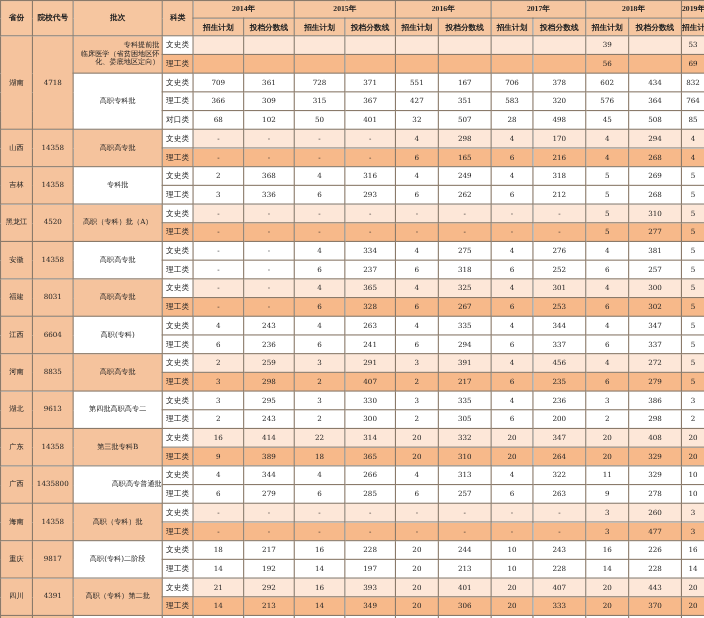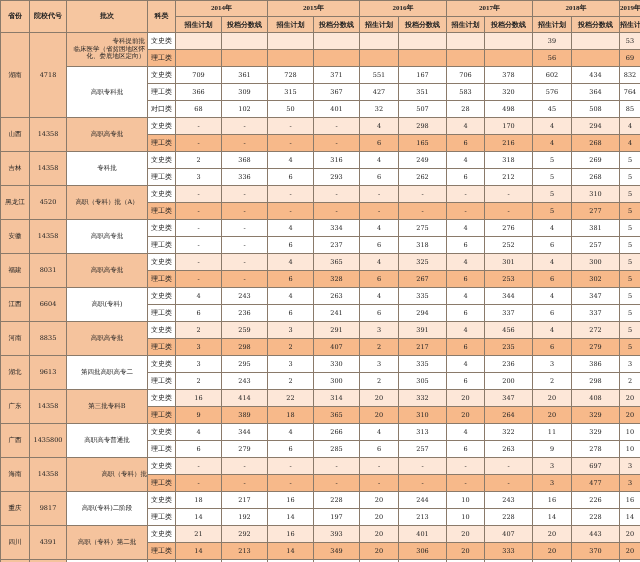--- a/index.html
+++ b/index.html
@@ -420,21 +420,21 @@
         <td class="v">310</td>
         <td class="v">20</td>
         <td class="v">264</td>
         <td class="v">20</td>
         <td class="v">329</td>
         <td class="v">20</td>
       </tr>
       <tr class="rwhite">
         <td class="pcol" rowspan="2">广西</td>
         <td class="pcol" rowspan="2">1435800</td>
-        <td class="bwhite" rowspan="2" style="white-space: nowrap;">高职高专普通批</td>
+        <td class="bwhite" rowspan="2" style="white-space: nowrap; text-align: right;">高职高专普通批</td>
         <td class="kind">文史类</td>
         <td class="v">4</td>
         <td class="v">344</td>
         <td class="v">4</td>
         <td class="v">266</td>
         <td class="v">4</td>
         <td class="v">313</td>
         <td class="v">4</td>
         <td class="v">322</td>
         <td class="v">11</td>
@@ -451,32 +451,32 @@
         <td class="v">257</td>
         <td class="v">6</td>
         <td class="v">263</td>
         <td class="v">9</td>
         <td class="v">278</td>
         <td class="v">10</td>
       </tr>
       <tr class="rlight">
         <td class="pcol" rowspan="2">海南</td>
         <td class="pcol" rowspan="2">14358</td>
-        <td class="bor" rowspan="2" style="white-space: nowrap; text-align: right;">高职（专科）批</td>
-        <td class="kind">文史类</td>
-        <td class="v">-</td>
-        <td class="v">-</td>
-        <td class="v">-</td>
-        <td class="v">-</td>
-        <td class="v">-</td>
-        <td class="v">-</td>
-        <td class="v">-</td>
-        <td class="v">-</td>
-        <td class="v">3</td>
-        <td class="v">697</td>
+        <td class="bor" rowspan="2" style="white-space: nowrap;">高职（专科）批</td>
+        <td class="kind">文史类</td>
+        <td class="v">-</td>
+        <td class="v">-</td>
+        <td class="v">-</td>
+        <td class="v">-</td>
+        <td class="v">-</td>
+        <td class="v">-</td>
+        <td class="v">-</td>
+        <td class="v">-</td>
+        <td class="v">3</td>
+        <td class="v">260</td>
         <td class="v">3</td>
       </tr>
       <tr class="rdark">
         <td class="kind">理工类</td>
         <td class="v">-</td>
         <td class="v">-</td>
         <td class="v">-</td>
         <td class="v">-</td>
         <td class="v">-</td>
         <td class="v">-</td>

